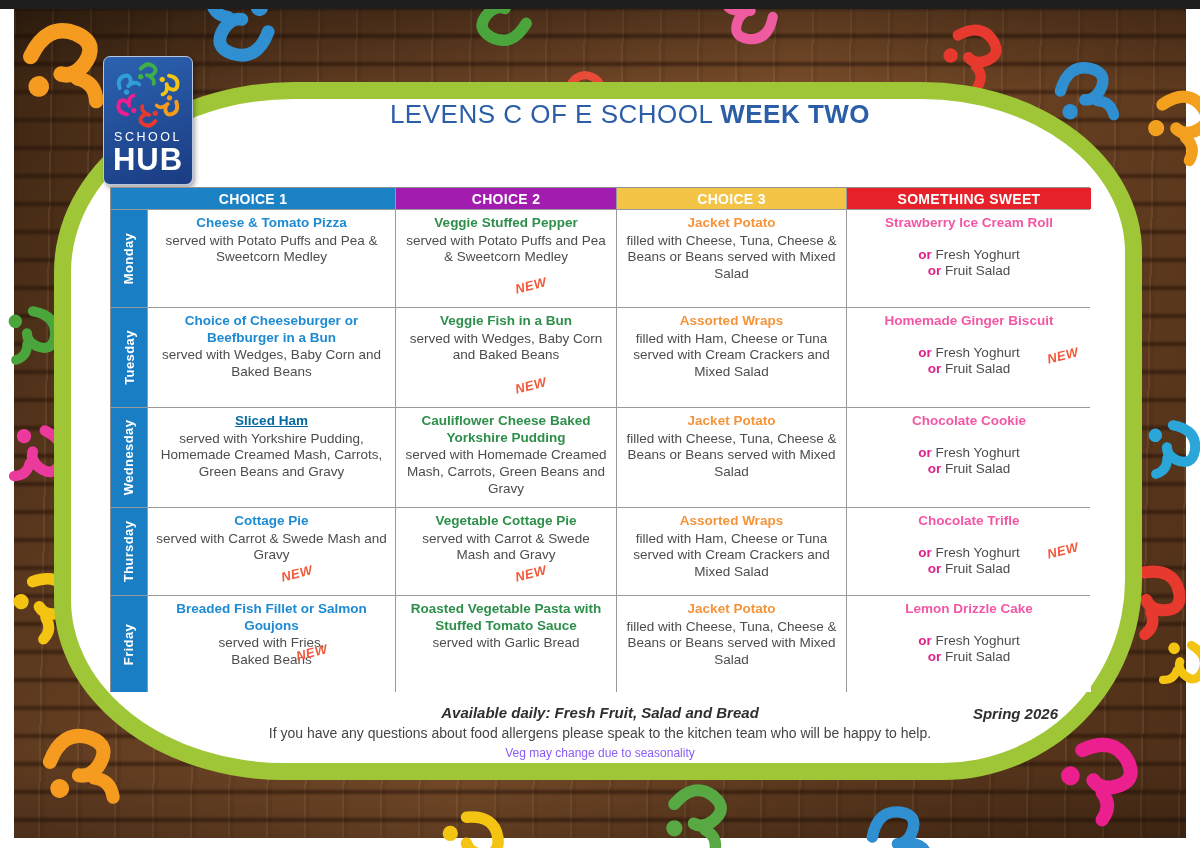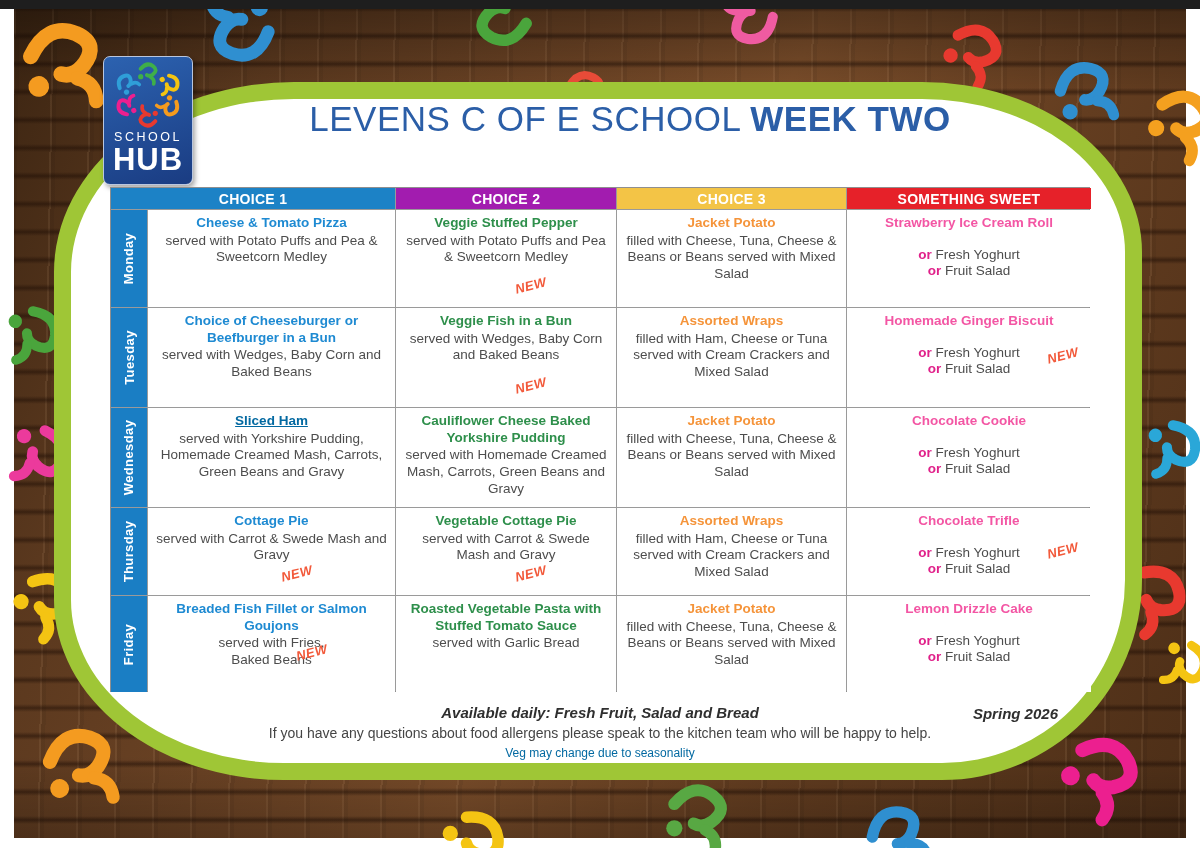--- a/index.html
+++ b/index.html
@@ -26,21 +26,21 @@
   .logo{position:absolute;left:103px;top:56px;width:88px;height:127px;z-index:5;
         background:linear-gradient(160deg,#2c62b0,#1a3c82);border-radius:7px;
         border:1px solid #b9c6de;box-shadow:2px 3px 5px rgba(0,0,0,.35);
         display:flex;flex-direction:column;align-items:center;}
   .logo-ring{position:relative;width:76px;height:66px;margin-top:5px;}
   .logo-ring svg{position:absolute;}
   .logo-school{color:#fff;font-size:12.5px;letter-spacing:2.5px;margin-top:2px;font-weight:400;}
   .logo-hub{color:#fff;font-size:31px;font-weight:bold;letter-spacing:1px;line-height:1.0;}
   
   .title{position:absolute;left:260px;top:99px;width:740px;text-align:center;z-index:5;
-         font-size:35px;color:#2b5ea7;letter-spacing:.5px;white-space:nowrap;}
+         font-size:26px;color:#2b5ea7;letter-spacing:.5px;white-space:nowrap;}
   .title b{font-weight:bold;}
   
   .menu-grid{position:absolute;left:110px;top:187px;width:980px;height:505px;z-index:5;
              display:grid;grid-template-columns:36px 247px 220px 229px 244px;
              grid-template-rows:21px 97px 99px 99px 87px 96px;
              gap:1px;background:#9a9a9a;border:1px solid #8f8f8f;box-sizing:border-box;}
   .hcell{display:flex;align-items:center;justify-content:center;color:#fff;
          font-weight:bold;font-size:14px;letter-spacing:.3px;}
   .day{background:#1a7ec4;display:flex;align-items:center;justify-content:center;overflow:visible;}
   .day span{transform:rotate(-90deg);white-space:nowrap;color:#fff;font-weight:bold;
@@ -55,21 +55,21 @@
        transform:rotate(-14deg);letter-spacing:.5px;}
   .new--low-center{bottom:13px;left:54%;}
   .new--right{right:12px;top:40%;}
   .new--after{left:60%;top:51%;}
   
   .footer{position:absolute;left:110px;top:704px;width:980px;text-align:center;z-index:5;color:#333;}
   .footer-available{font-weight:bold;font-style:italic;font-size:15px;color:#2f2f2f;}
   .footer-season{position:absolute;right:32px;top:1px;font-weight:bold;font-style:italic;
                  font-size:15px;color:#2f2f2f;}
   .footer-allergen{font-size:14px;color:#454545;margin-top:4px;}
-  .footer-veg{font-size:12px;color:#0369a1;margin-top:5px;}
+  .footer-veg{font-size:12px;color:#8b5cf6;margin-top:5px;}
   .svg-defs{position:absolute;width:0;height:0;overflow:hidden;}
 </style>
 </head>
 <body>
 
 <svg class="svg-defs" xmlns="http://www.w3.org/2000/svg">
   <symbol id="pglyph" viewBox="0 0 100 100">
     <path d="M22 34 Q 46 6 70 24 Q 90 40 68 56 Q 56 64 46 58" fill="none" stroke="currentColor" stroke-width="15" stroke-linecap="round"></path>
     <path d="M60 66 Q 76 74 72 92" fill="none" stroke="currentColor" stroke-width="14" stroke-linecap="round"></path>
     <circle cx="22" cy="64" r="10" fill="currentColor"></circle>

